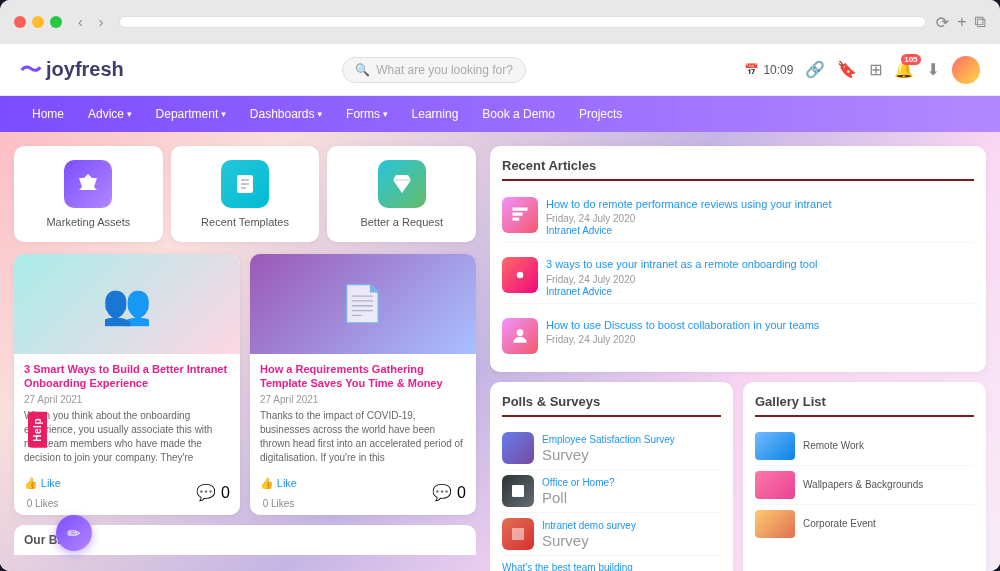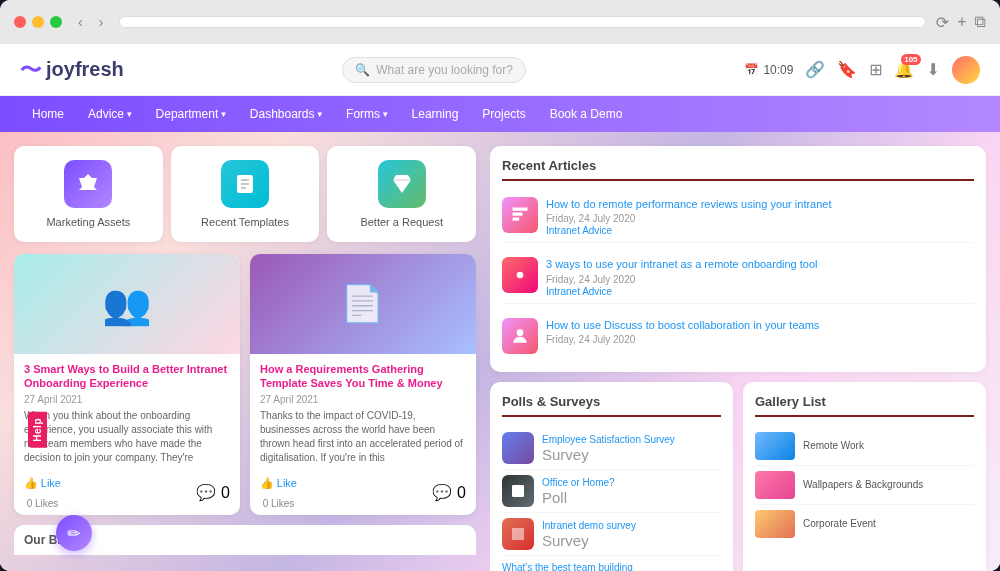--- a/index.html
+++ b/index.html
@@ -184,24 +184,24 @@
         <span class="nav-chevron">▾</span>
       </div>
       <div class="nav-item">
         <span>Forms</span>
         <span class="nav-chevron">▾</span>
       </div>
       <div class="nav-item">
         <span>Learning</span>
       </div>
       <div class="nav-item">
+        <span>Book a Demo</span>
+      </div>
+      <div class="nav-item">
         <span>Projects</span>
-      </div>
-      <div class="nav-item">
-        <span>Book a Demo</span>
       </div>
     </div>
 
     <div class="main-content">
       <div class="main-bg"></div>
 
       <div class="help-sidebar">
         <div class="help-btn">Help</div>
       </div>
 

